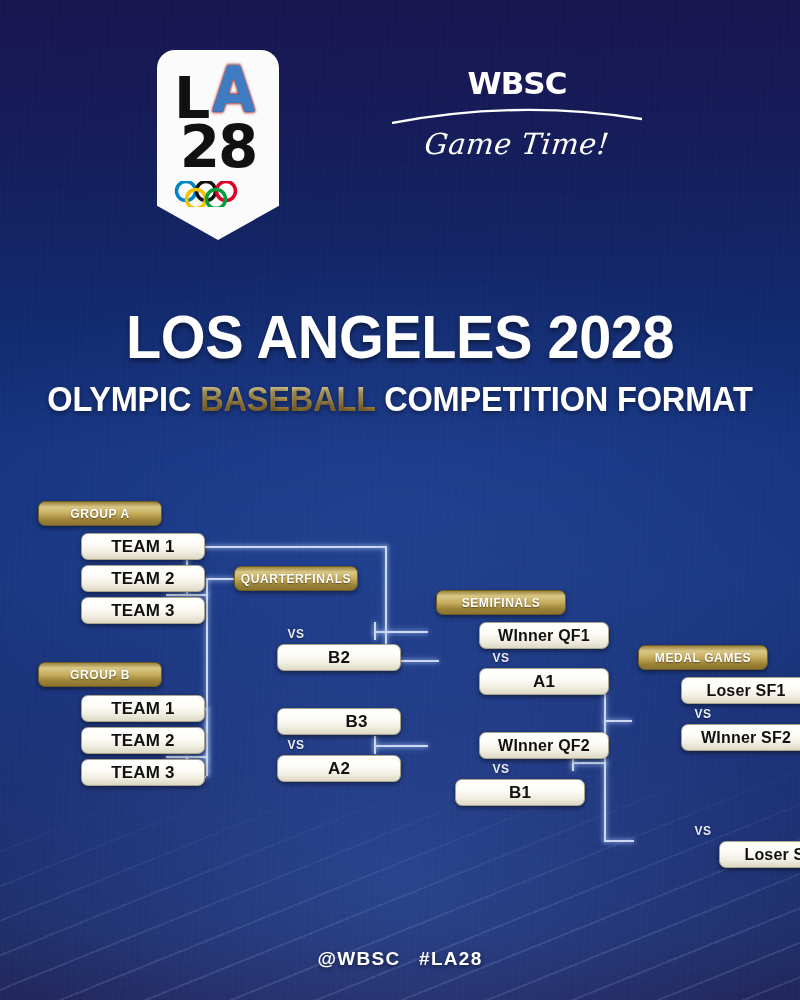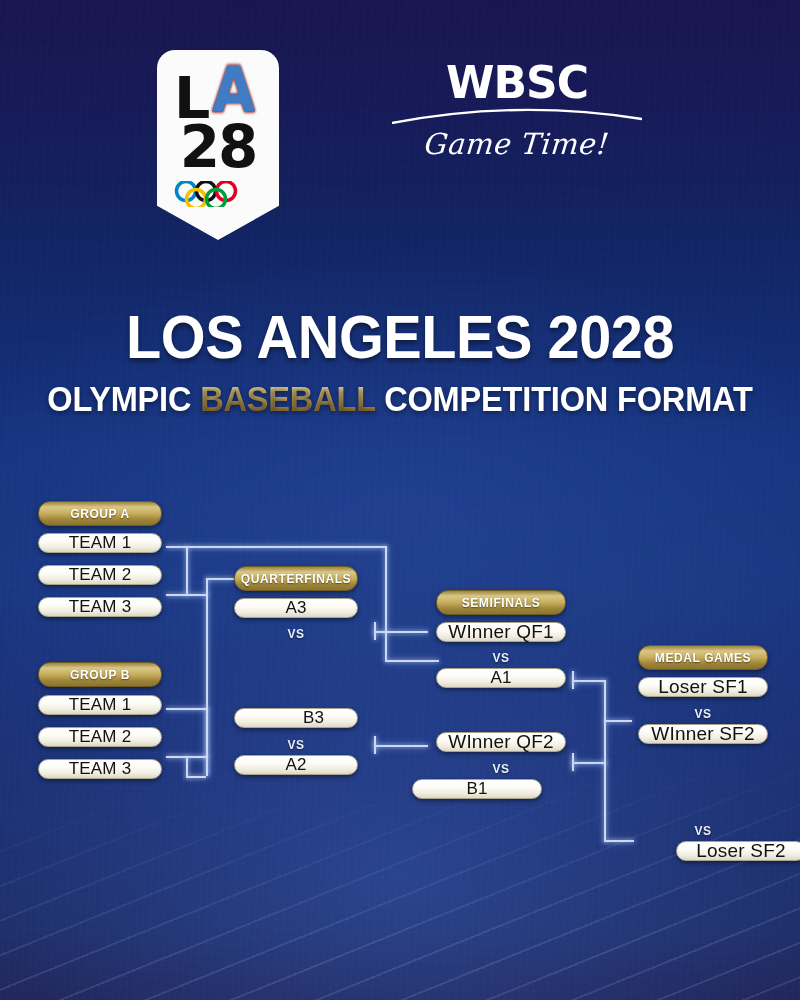--- a/index.html
+++ b/index.html
@@ -118,21 +118,21 @@
 
   .wbsc-block {
     position: absolute;
     left: 392px;
     top: 16px;
     width: 250px;
     text-align: center;
   }
   .wbsc-word {
     color: #ffffff;
-    font-size: 44px;
+    font-size: 31px;
     font-weight: 900;
     letter-spacing: -1px;
     font-family: "DejaVu Sans", sans-serif;
     line-height: 50px;
   }
   .wbsc-swoosh { display: block; margin: -2px auto 0; }
   .wbsc-tag {
     color: #ffffff;
     font-size: 29px;
     font-style: italic;
@@ -174,21 +174,21 @@
     -webkit-background-clip: text;
     background-clip: text;
     -webkit-text-fill-color: transparent;
   }
 
   
   .bracket { position: absolute; inset: 0; }
 
   .node {
     position: absolute;
-    border-radius: 12px;
+    border-radius: 7px;
     display: flex;
     align-items: center;
     justify-content: center;
     font-family: "Liberation Sans", sans-serif;
     box-shadow: 0 2px 4px rgba(0,0,0,0.45);
   }
 
   .hdr {
     background: linear-gradient(180deg, #9b8540 0%, #d9c786 22%, #c7ae5d 50%, #9c8337 78%, #8a7430 100%);
     border: 1px solid #6f5c22;
@@ -197,26 +197,27 @@
     font-size: 12px;
     letter-spacing: 0.6px;
     text-shadow: 0 1px 1.5px rgba(0,0,0,0.5);
     height: 25px;
   }
 
   .box {
     background: linear-gradient(180deg, #ffffff 0%, #fdfcf7 40%, #f1eee2 72%, #ded9c5 100%);
     border: 1px solid #a9a48c;
     color: #111111;
-    font-weight: 400;
+    font-weight: 700;
     font-size: 17px;
     letter-spacing: 0.2px;
-    height: 20px;
-  }
-  .box.small { font-size: 19px; }
+    height: 27px;
+    margin-left: 43px;
+  }
+  .box.small { font-size: 16px; }
 
   .vs {
     position: absolute;
     color: #e9edf8;
     font-size: 12px;
     font-weight: 700;
     font-family: "Liberation Sans", sans-serif;
     text-align: center;
     letter-spacing: 0.4px;
     text-shadow: 0 1px 2px rgba(0,0,0,0.5);
@@ -317,22 +318,22 @@
     <div class="node box" style="left:38px; top:533px; width:124px;">TEAM 1</div>
     <div class="node box" style="left:38px; top:565px; width:124px;">TEAM 2</div>
     <div class="node box" style="left:38px; top:597px; width:124px;">TEAM 3</div>
 
     <div class="node hdr" style="left:38px; top:662px; width:124px;">GROUP B</div>
     <div class="node box" style="left:38px; top:695px; width:124px;">TEAM 1</div>
     <div class="node box" style="left:38px; top:727px; width:124px;">TEAM 2</div>
     <div class="node box" style="left:38px; top:759px; width:124px;">TEAM 3</div>
 
     <div class="node hdr" style="left:234px; top:566px; width:124px;text-align:center;">QUARTERFINALS</div>
-    <div class="node box" style="left:234px; top:598px; width:124px;">A3</div>
     <div class="vs" style="left:234px; top:627px; width:124px;">VS</div>
+    <div class="node box" style="left:234px; top:644px; width:124px;">B2</div>
 
     <div class="node box" style="left:234px; top:708px; width:124px;padding-left:35px;">B3</div>
     <div class="vs" style="left:234px; top:738px; width:124px;">VS</div>
     <div class="node box" style="left:234px; top:755px; width:124px;">A2</div>
 
     <div class="node hdr" style="left:436px; top:590px; width:130px;">SEMIFINALS</div>
     <div class="node box small" style="left:436px; top:622px; width:130px;">WInner QF1</div>
     <div class="vs" style="left:436px; top:651px; width:130px;">VS</div>
     <div class="node box" style="left:436px; top:668px; width:130px;">A1</div>
 
@@ -343,14 +344,18 @@
     <div class="node hdr" style="left:638px; top:645px; width:130px;">MEDAL GAMES</div>
     <div class="node box small" style="left:638px; top:677px; width:130px;">Loser SF1</div>
     <div class="vs" style="left:638px; top:707px; width:130px;">VS</div>
     <div class="node box small" style="left:638px; top:724px; width:130px;">WInner SF2</div>
 
     <div class="vs" style="left:638px; top:824px; width:130px;">VS</div>
     <div class="node box small" style="left:676px; top:841px; width:130px;">Loser SF2</div>
 
   </div>
 
+  <div class="footer">
+    <span>@WBSC</span>
+    <span>#LA28</span>
+  </div>
 
 </div>
 
 </body></html>

